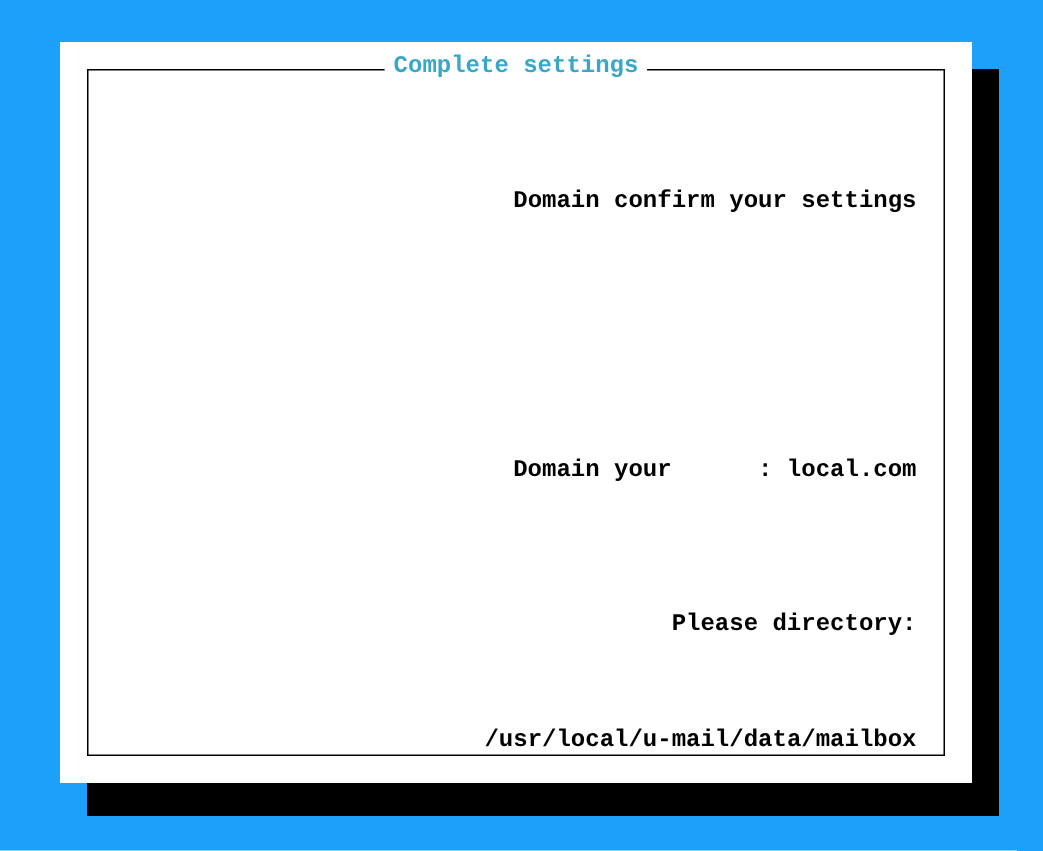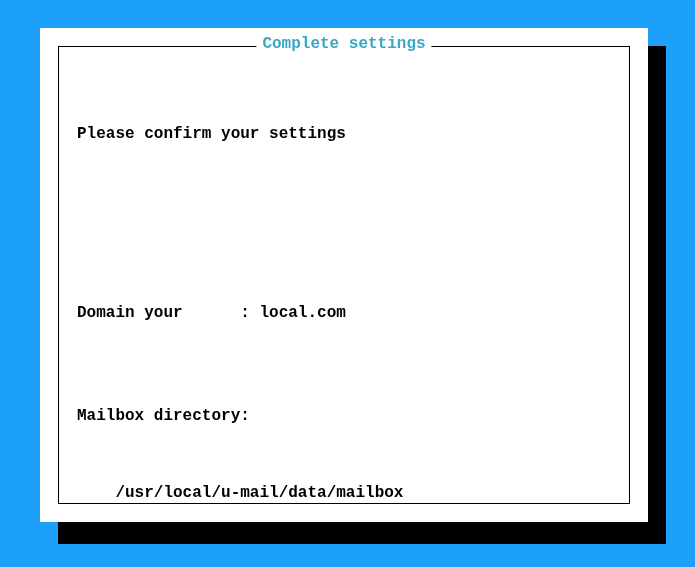--- a/index.html
+++ b/index.html
@@ -1,18 +1,19 @@
 <!DOCTYPE html>
 <html><head>
   <meta charset="utf-8">
   <style>
     * {
       margin: 0;
       padding: 0;
       box-sizing: border-box;
+      text-align: right;
     }
     body {
       background: #1ca0fa;
       width: 695px;
       height: 567px;
       font-family: "Courier New", Courier, monospace;
       font-size: 16px;
       font-weight: bold;
       padding: 28px 40px 40px 40px;
       position: relative;
@@ -71,26 +72,26 @@
 </head>
 <body>
 
 <div class="shadow"></div>
 
 <div class="dialog">
   <div class="inner-border">
     <div class="title">Complete settings</div>
 
     <div class="content">
-      <div class="line">Please confirm your settings</div>
+      <div class="line">Domain confirm your settings</div>
       <div class="spacer"></div>
 
       <div class="line"><span>Domain your      : </span><span>local.com</span></div>
 
-      <div class="line">Mailbox directory:</div>
+      <div class="line">Please directory:</div>
       <div class="line indent">/usr/local/u-mail/data/mailbox</div>
 
       
       
 
       
       
 
       
 

